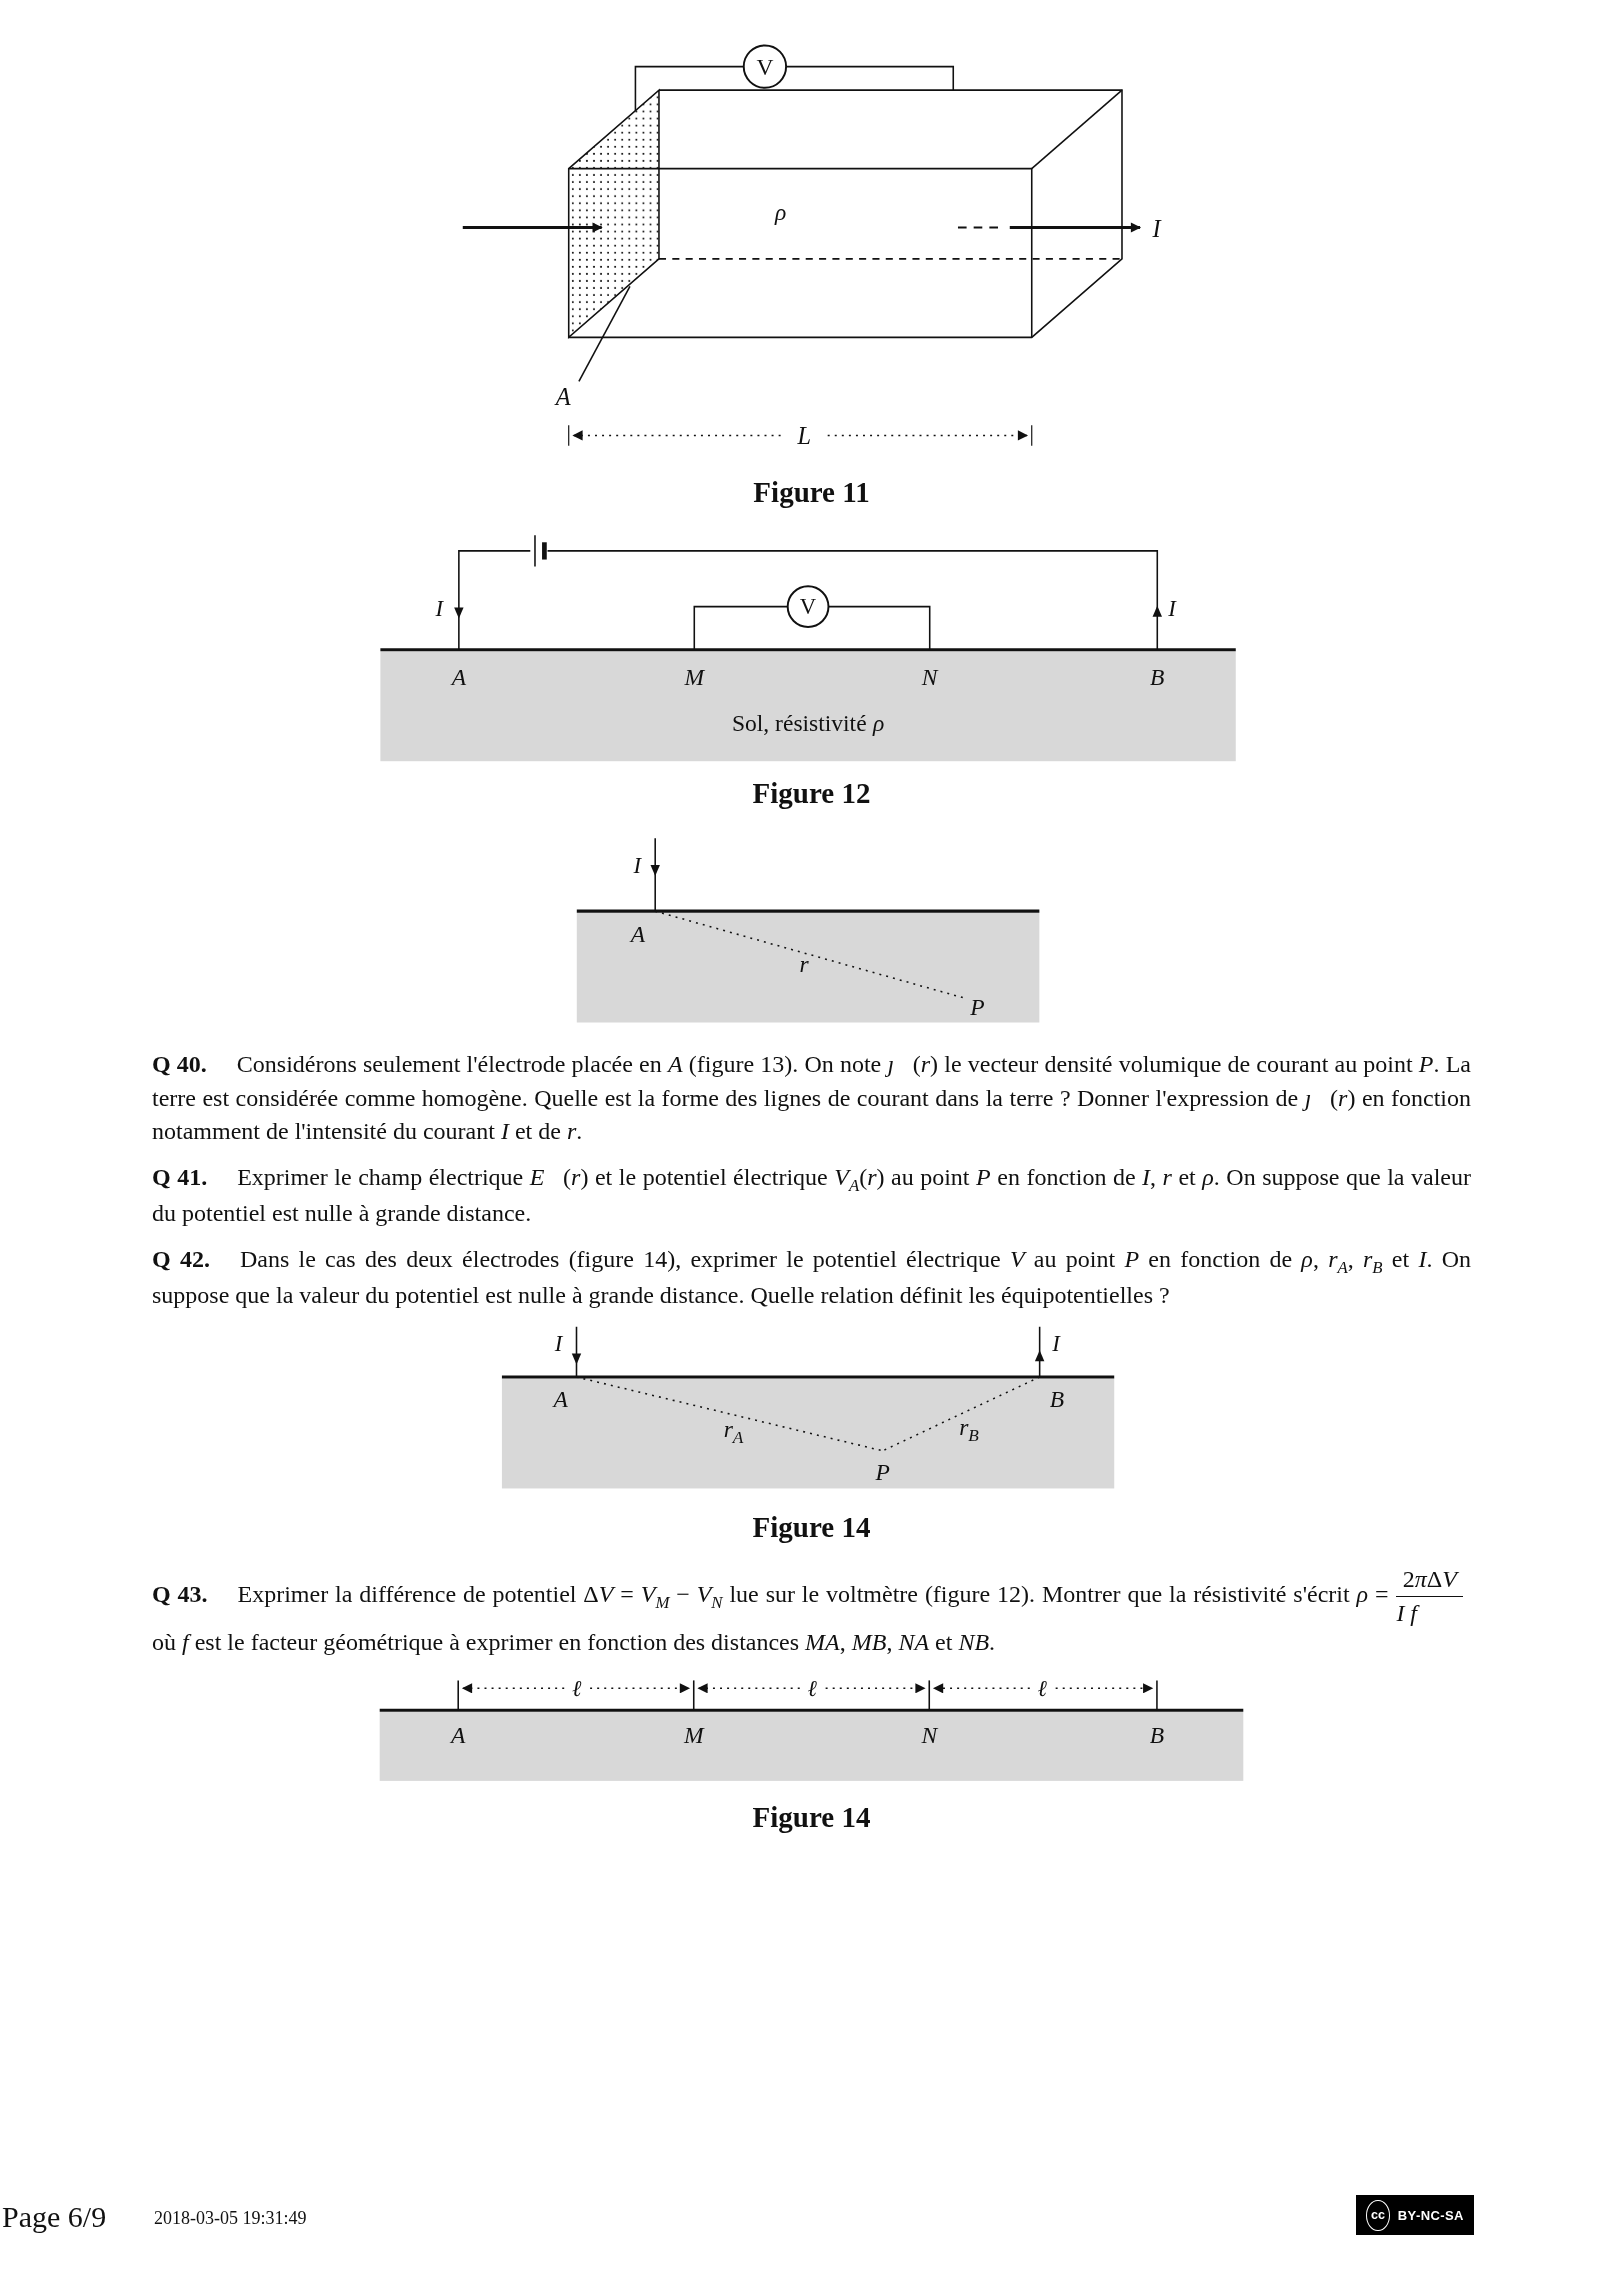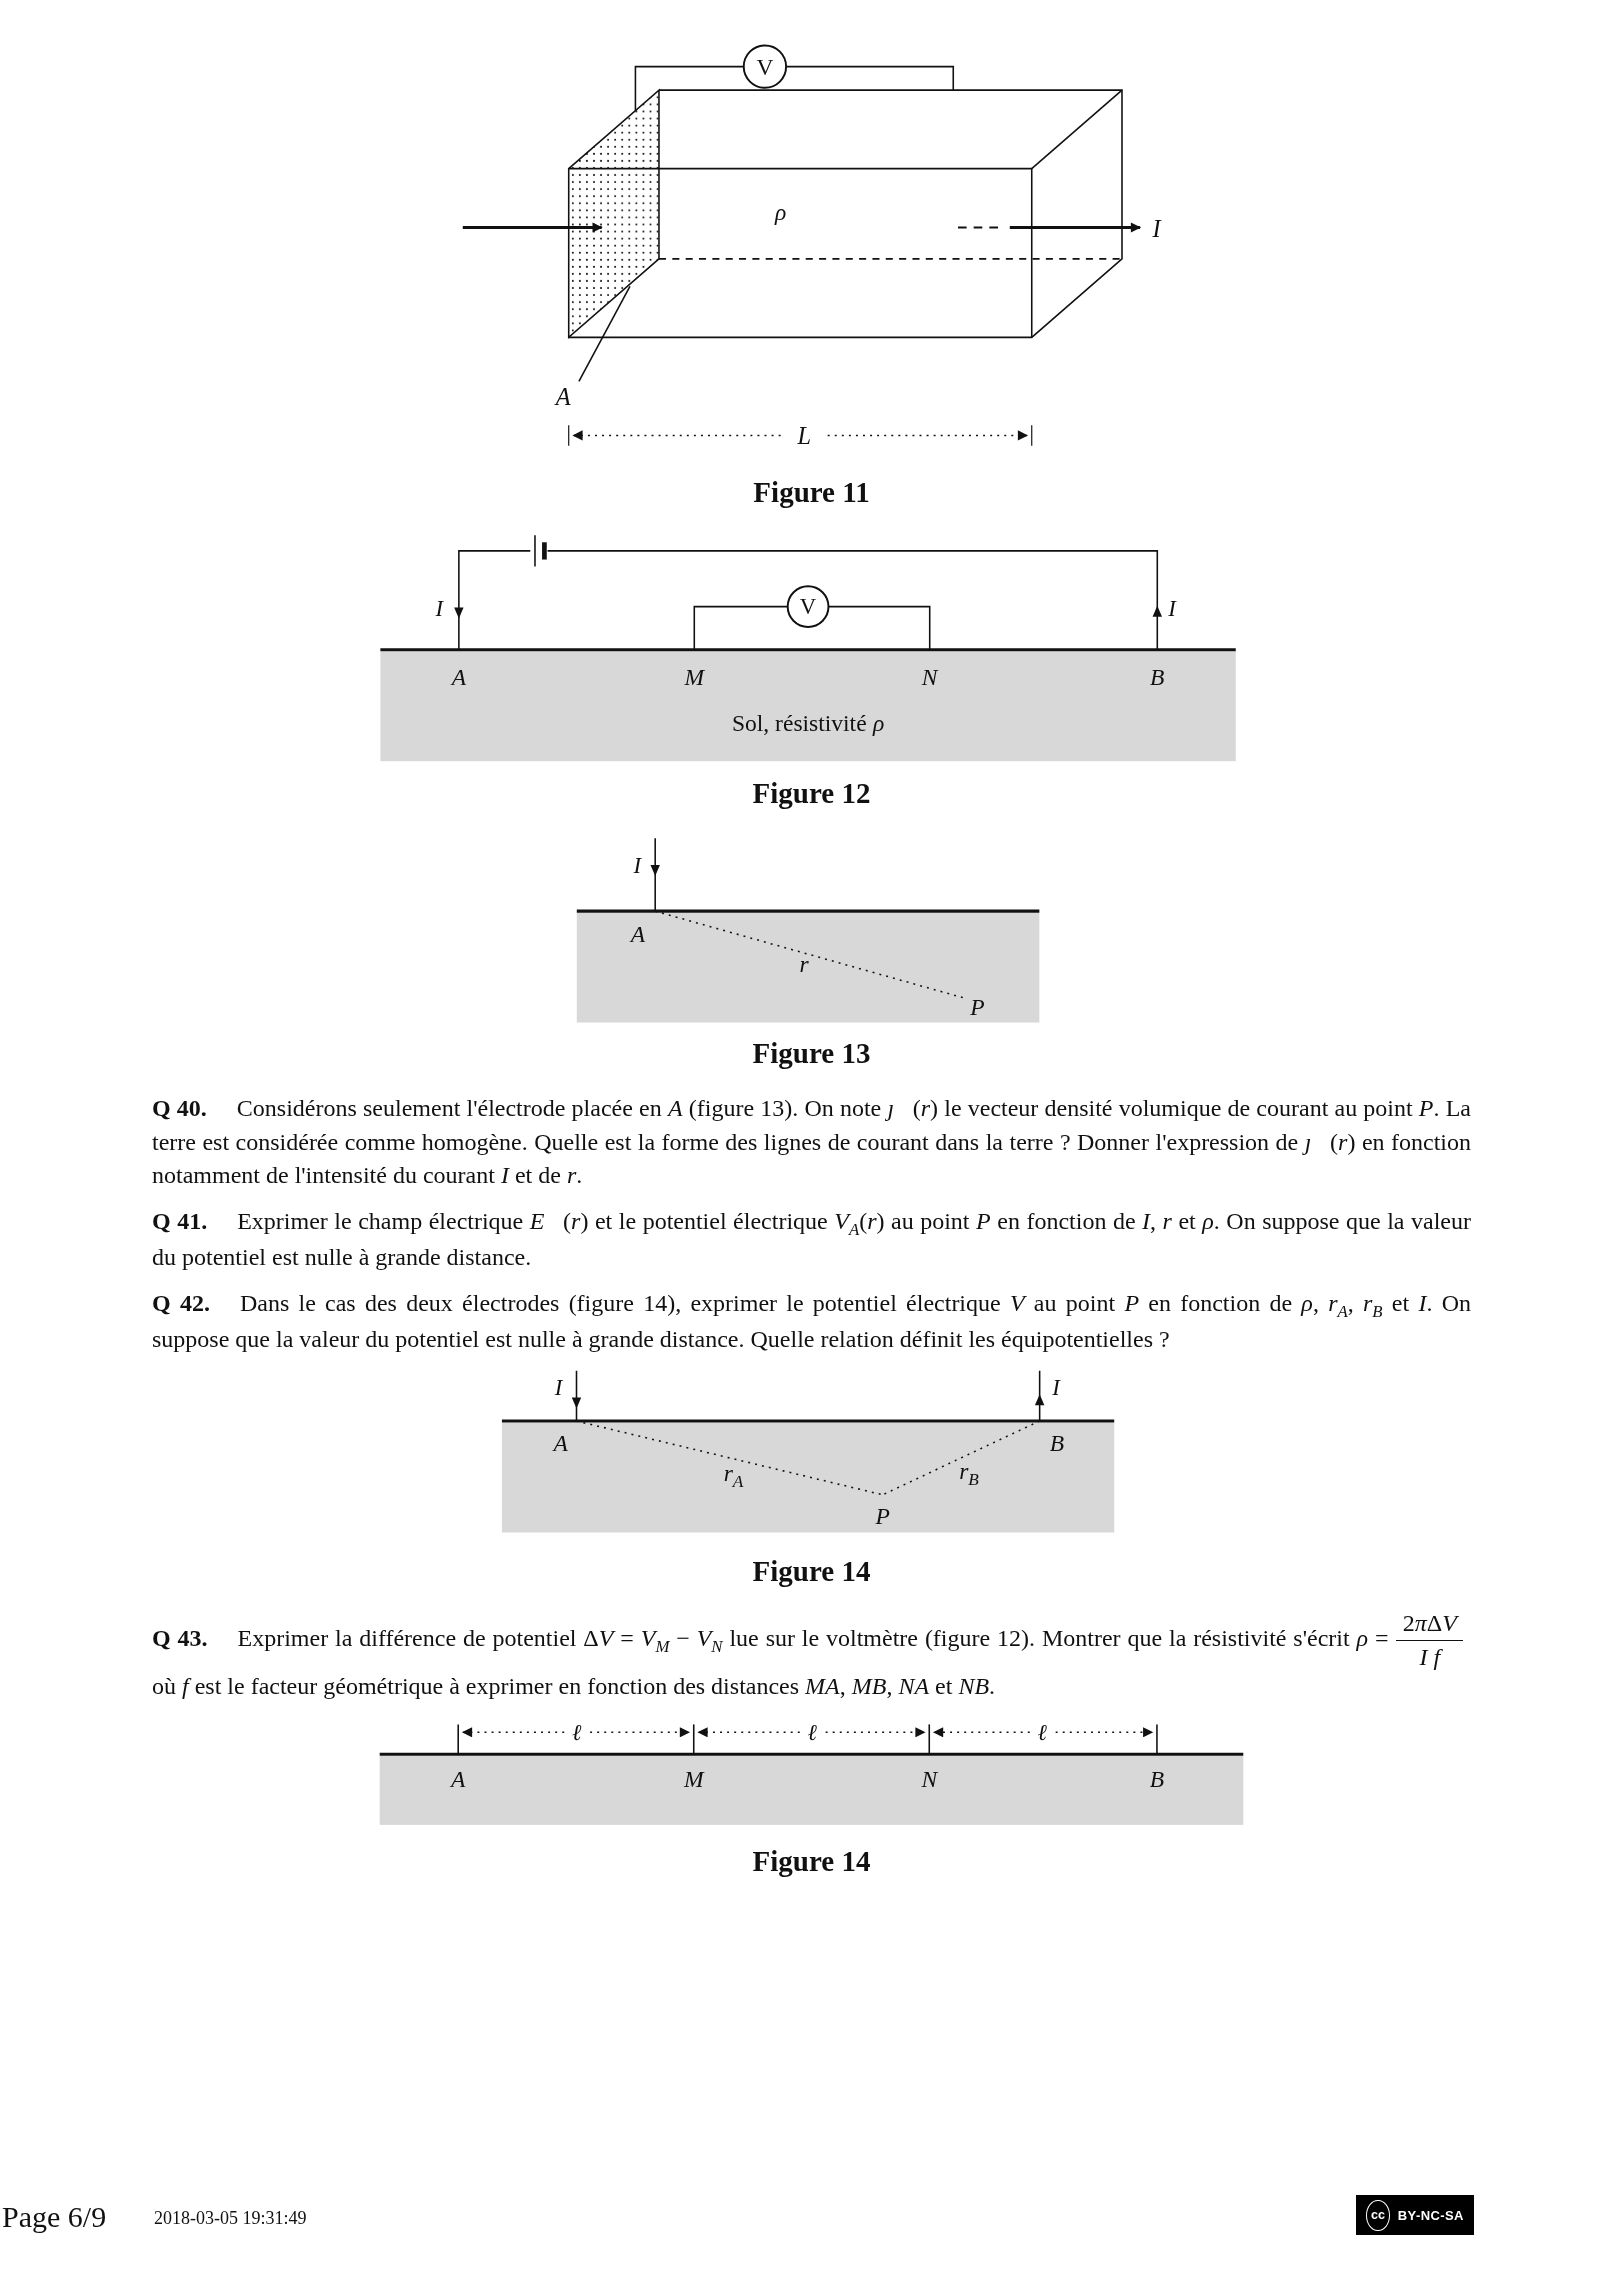--- a/index.html
+++ b/index.html
@@ -11,21 +11,21 @@
     position:relative; overflow:hidden;
   }
   .content { width:1319px; margin:0 auto; padding-top:39px; }
   .figure { display:flex; justify-content:center; }
   .fig-caption { text-align:center; font-weight:bold; font-size:29px; margin:9.4px 0 22px; }
   .questions-block { margin-top:20.4px; }
   p.q { font-size:24px; line-height:1.39; text-align:justify; margin:0 0 12.6px; }
   .qlabel { font-weight:bold; margin-right:30px; }
   sub { font-size:0.7em; }
   i { font-style:italic; }
-  .frac { display:inline-block; vertical-align:middle; text-align:center; line-height:1.08; margin:0 7.9px; }
+  .frac { display:inline-block; vertical-align:middle; text-align:left; line-height:1.08; margin:0 7.9px; }
   .frac .num { display:block; border-bottom:1.6px solid #111; padding:0.8px 6.3px 2.4px; }
   .frac .den { display:block; padding-top:4px; }
   svg text { font-family:"Liberation Serif","DejaVu Serif",serif; fill:#111; }
   .footer-time { position:absolute; left:154px; top:2208px; font-size:18px; }
   .footer-page { position:absolute; left:2px; width:100%; top:2200px; text-align:left; font-size:30px; }
   .cc-badge { position:absolute; right:149px; top:2195px; background:#000; color:#fff;
               display:flex; align-items:center; gap:7.9px; padding:4.7px 10.2px; }
   .cc-circle { width:23.6px; height:31px; border:1.6px solid #fff; border-radius:50%;
                display:flex; align-items:center; justify-content:center;
                font-family:"Liberation Sans",sans-serif; font-weight:bold; font-size:12.6px; }
@@ -119,21 +119,20 @@
       <line x1="40" y1="101" x2="630" y2="101" stroke="#111" stroke-width="4"></line>
       <line x1="140" y1="8" x2="140" y2="101" stroke="#111" stroke-width="2"></line>
       <polygon points="134,42 146,42 140,56" fill="#111"></polygon>
       <text x="122" y="52" text-anchor="end" font-size="29" font-style="italic">I</text>
       <line x1="140" y1="101" x2="535" y2="212" stroke="#111" stroke-width="2" stroke-dasharray="2.5,6.5"></line>
       <text x="118" y="140" text-anchor="middle" font-size="30" font-style="italic">A</text>
       <text x="330" y="178" text-anchor="middle" font-size="30" font-style="italic">r</text>
       <text x="542" y="233" font-size="30" font-style="italic">P</text>
     </svg>
   </div>
-  <div class="fig-caption">Figure 13</div>
 
   <div class="questions-block">
     <p class="q"><b class="qlabel">Q 40.</b><span>Considérons seulement l'électrode placée en <i>A</i> (figure 13). On note <i>ȷ⃗</i>(<i>r</i>) le vecteur densité volumique de courant au point <i>P</i>. La terre est considérée comme homogène. Quelle est la forme des lignes de courant dans la terre ? Donner l'expression de <i>ȷ⃗</i>(<i>r</i>) en fonction notamment de l'intensité du courant <i>I</i> et de <i>r</i>.</span></p>
     <p class="q"><b class="qlabel">Q 41.</b><span>Exprimer le champ électrique <i>E⃗</i>(<i>r</i>) et le potentiel électrique <i>V</i><sub><i>A</i></sub>(<i>r</i>) au point <i>P</i> en fonction de <i>I</i>, <i>r</i> et <i>ρ</i>. On suppose que la valeur du potentiel est nulle à grande distance.</span></p>
     <p class="q"><b class="qlabel">Q 42.</b><span>Dans le cas des deux électrodes (figure 14), exprimer le potentiel électrique <i>V</i> au point <i>P</i> en fonction de <i>ρ</i>, <i>r</i><sub><i>A</i></sub>, <i>r</i><sub><i>B</i></sub> et <i>I</i>. On suppose que la valeur du potentiel est nulle à grande distance. Quelle relation définit les équipotentielles ?</span></p>
   </div>
 
   <div class="figure" style="margin-top:11px">
     <svg width="628" height="177" viewBox="0 0 800 225">
       <rect x="5" y="68" width="780" height="140" fill="#d8d8d8"></rect>

